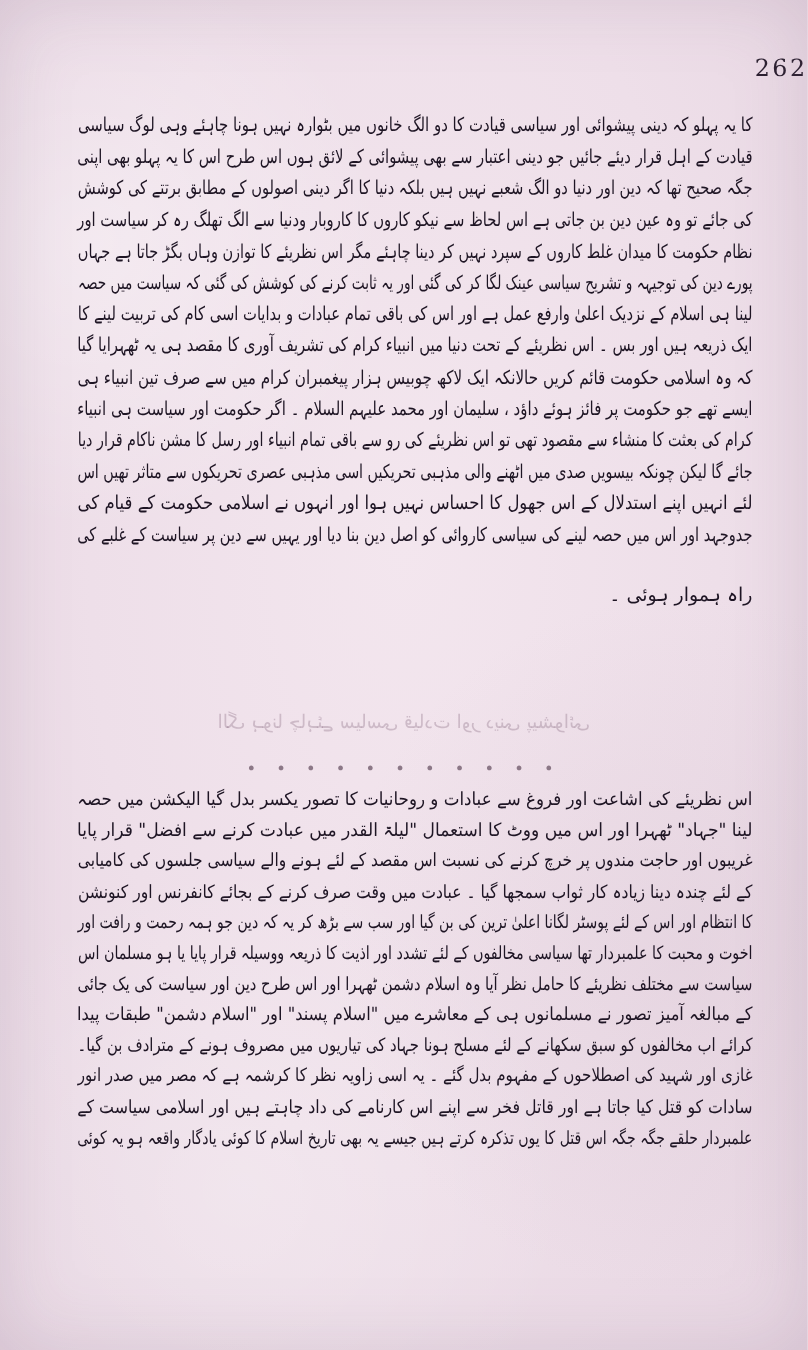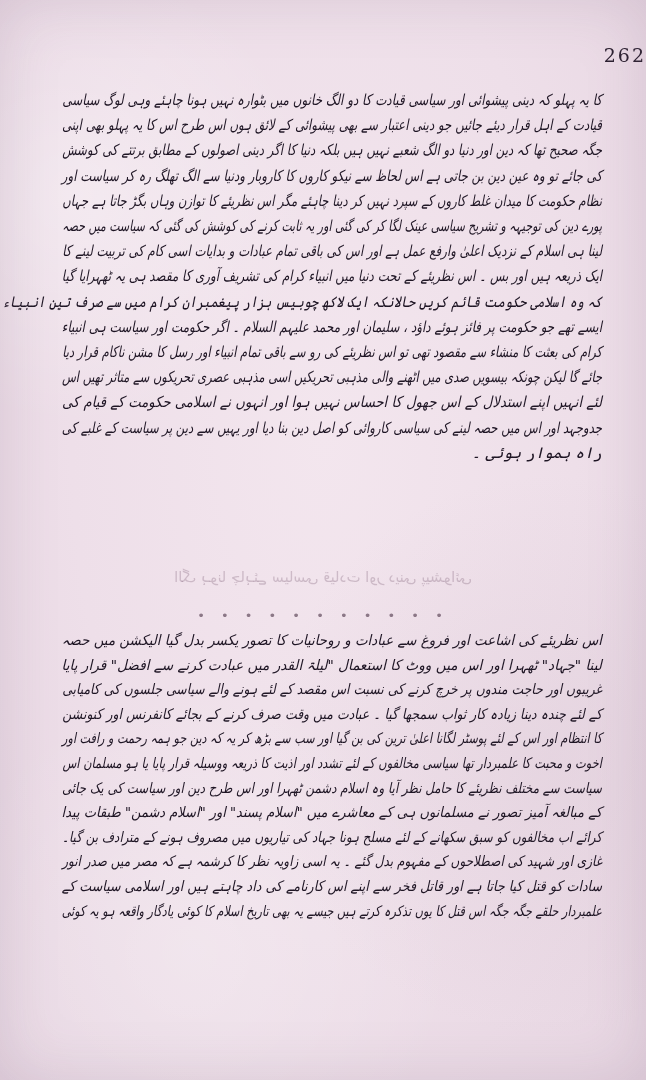--- a/index.html
+++ b/index.html
@@ -45,21 +45,20 @@
     color: #2b2030;
   }
   .text-block {
     position: absolute;
     left: 48px;
     right: 44px;
     direction: rtl;
     text-align: justify;
     font-family: "DejaVu Sans", sans-serif;
     color: #211826;
-    font-style: italic;
   }
   .block-a { top: 88px; }
   .block-b { top: 628px; }
 
   .line {
     display: block;
     white-space: nowrap;
     font-size: 15.2px;
     line-height: 25.2px;
     letter-spacing: 0px;
@@ -122,21 +121,21 @@
     <span class="line" style="display: block; transform: scaleX(0.7616);">نظام حکومت کا میدان غلط کاروں کے سپرد نہیں کر دینا چاہئے مگر اس نظریئے کا توازن وہاں بگڑ جاتا ہے جہاں</span>
     <span class="line" style="display: block; transform: scaleX(0.7181);">پورے دین کی توجیہہ و تشریح سیاسی عینک لگا کر کی گئی اور یہ ثابت کرنے کی کوشش کی گئی کہ سیاست میں حصہ</span>
     <span class="line" style="display: block; transform: scaleX(0.7747);">لینا ہی اسلام کے نزدیک اعلیٰ وارفع عمل ہے اور اس کی باقی تمام عبادات و بدایات اسی کام کی تربیت لینے کا</span>
     <span class="line" style="display: block; transform: scaleX(0.7815);">ایک ذریعہ ہیں اور بس ۔ اس نظریئے کے تحت دنیا میں انبیاء کرام کی تشریف آوری کا مقصد ہی یہ ٹھہرایا گیا</span>
     <span class="line" style="display: block; transform: scaleX(0.8);">کہ وہ اسلامی حکومت قائم کریں حالانکہ ایک لاکھ چوبیس ہزار پیغمبران کرام میں سے صرف تین انبیاء ہی</span>
     <span class="line" style="display: block; transform: scaleX(0.7872);">ایسے تھے جو حکومت پر فائز ہوئے داؤد ، سلیمان اور محمد علیہم السلام ۔ اگر حکومت اور سیاست ہی انبیاء</span>
     <span class="line" style="display: block; transform: scaleX(0.7521);">کرام کی بعثت کا منشاء سے مقصود تھی تو اس نظریئے کی رو سے باقی تمام انبیاء اور رسل کا مشن ناکام قرار دیا</span>
     <span class="line" style="display: block; transform: scaleX(0.7521);">جائے گا لیکن چونکہ بیسویں صدی میں اٹھنے والی مذہبی تحریکیں اسی مذہبی عصری تحریکوں سے متاثر تھیں اس</span>
     <span class="line" style="display: block; transform: scaleX(0.8682);">لئے انہیں اپنے استدلال کے اس جھول کا احساس نہیں ہوا اور انہوں نے اسلامی حکومت کے قیام کی</span>
     <span class="line" style="display: block; transform: scaleX(0.767);">جدوجہد اور اس میں حصہ لینے کی سیاسی کاروائی کو اصل دین بنا دیا اور یہیں سے دین پر سیاست کے غلبے کی</span>
-    <span class="line" style="display: block; transform: scaleX(1);">راہ ہموار ہوئی ۔</span>
+    <span class="line" style="display: block; transform: scaleX(1); margin-top: 23px;">راہ ہموار ہوئی ۔</span>
   </div>
 
   <div class="ghost">الگ ہونا چاہئے سیاسی قیادت اور دینی پیشوائی</div>
 
   <div class="divider">• • • • • • • • • • •</div>
 
   <div class="text-block block-b">
     <span class="line" style="display: block; transform: scaleX(0.9153);">اس نظریئے کی اشاعت اور فروغ سے عبادات و روحانیات کا تصور یکسر بدل گیا الیکشن میں حصہ</span>
     <span class="line" style="display: block; transform: scaleX(0.9359);">لینا "جہاد" ٹھہرا اور اس میں ووٹ کا استعمال "لیلۃ القدر میں عبادت کرنے سے افضل" قرار پایا</span>
     <span class="line" style="display: block; transform: scaleX(0.8477);">غریبوں اور حاجت مندوں پر خرچ کرنے کی نسبت اس مقصد کے لئے ہونے والے سیاسی جلسوں کی کامیابی</span>

